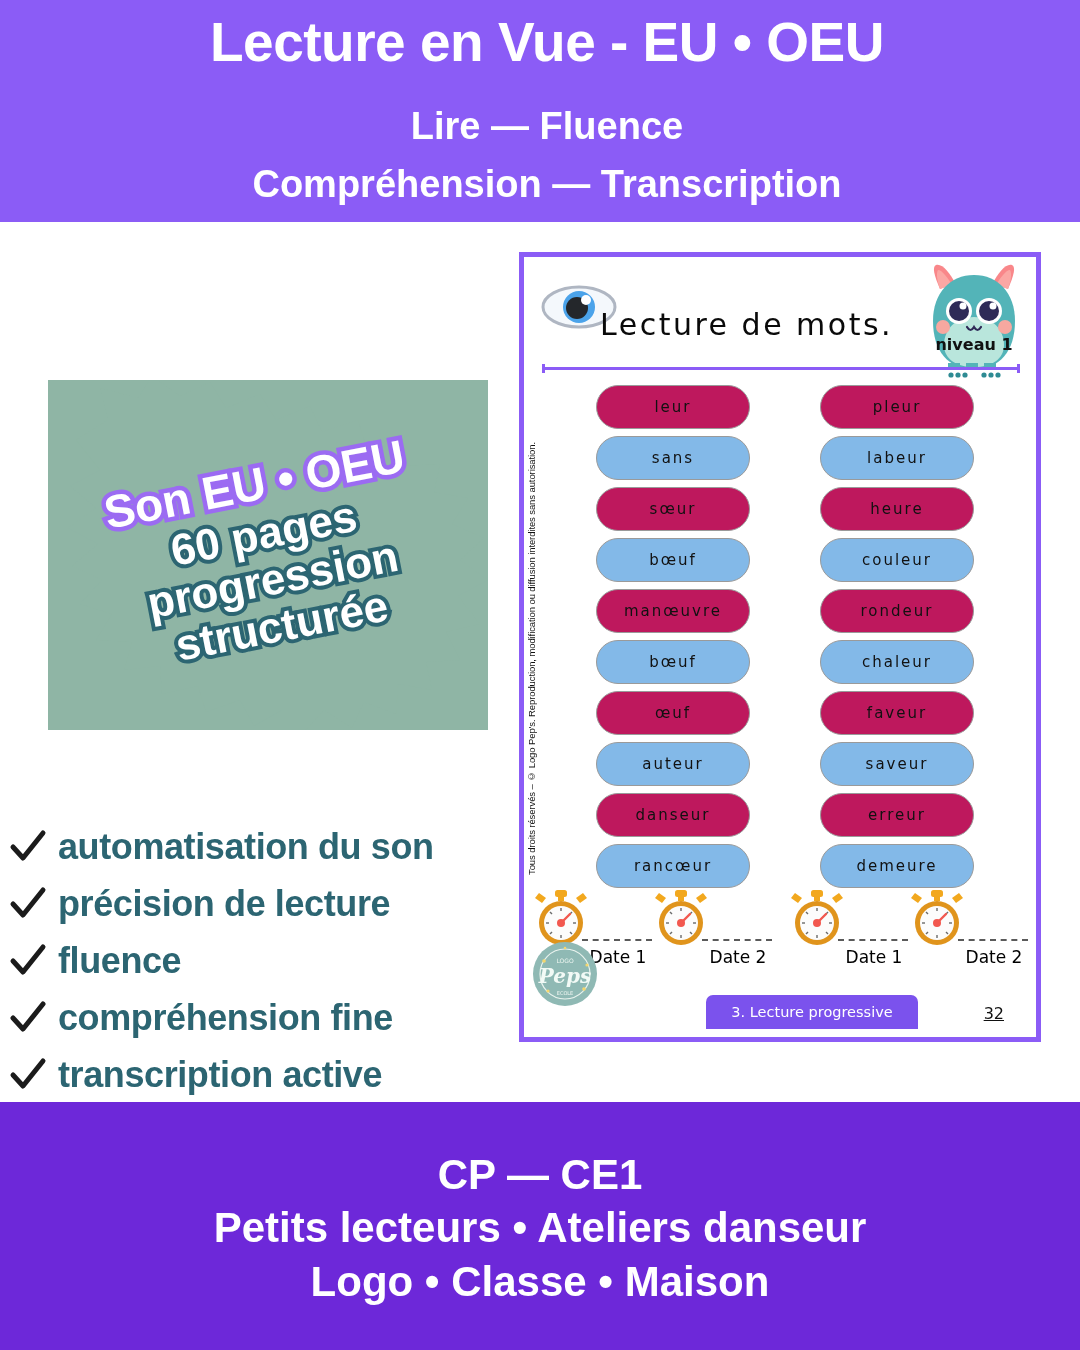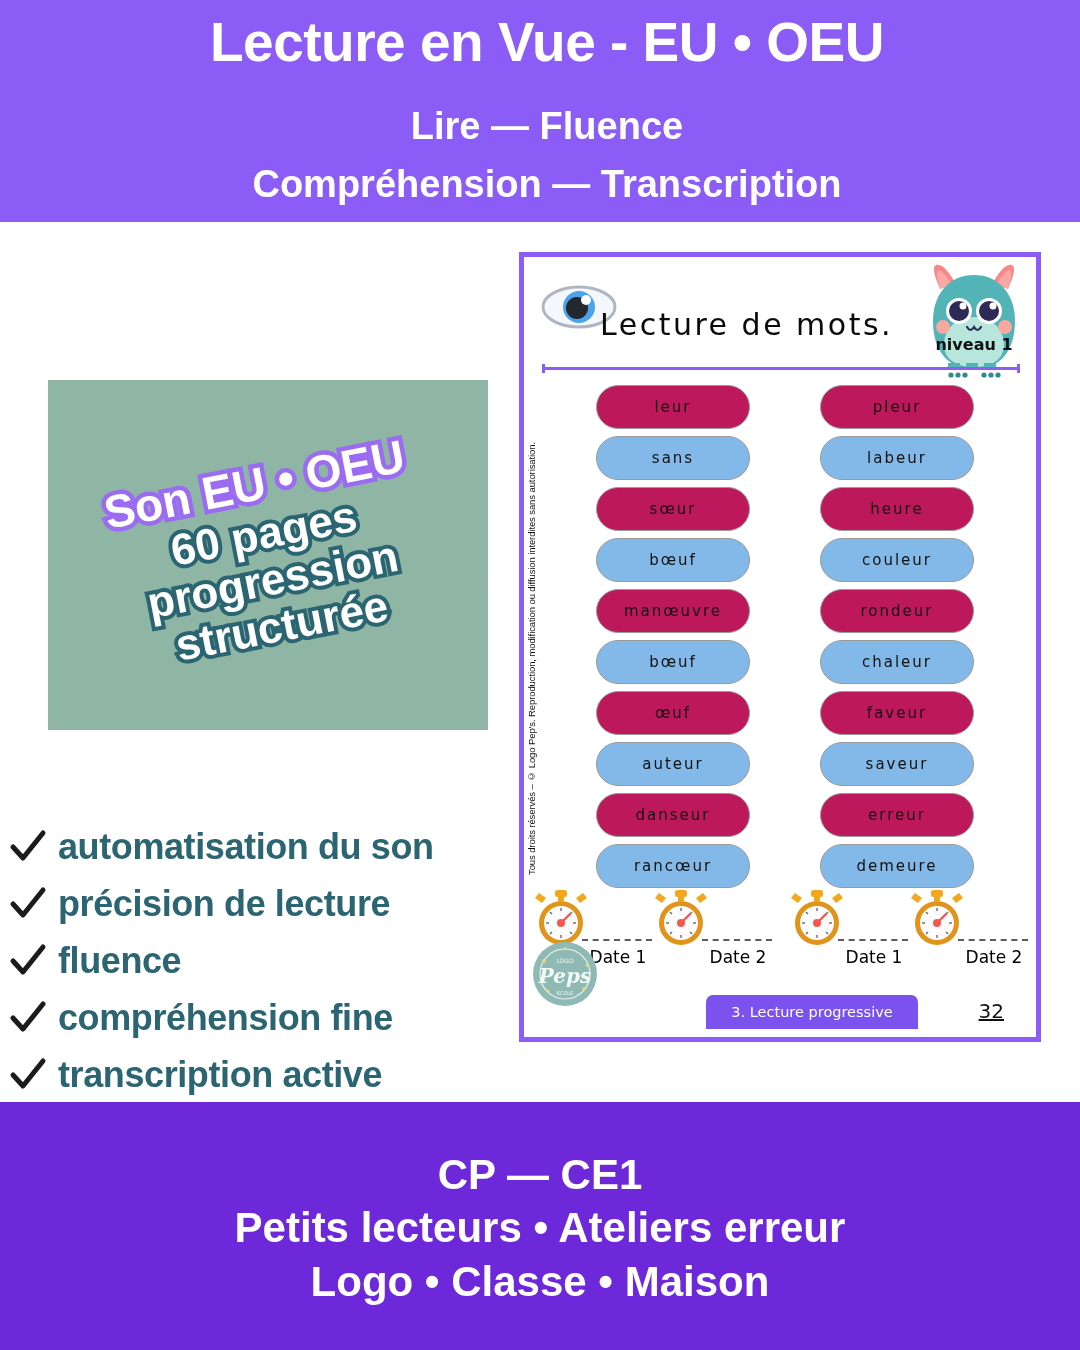--- a/index.html
+++ b/index.html
@@ -269,21 +269,21 @@
     font-size: 14.5px;
     display: flex;
     align-items: center;
     justify-content: center;
     font-family: "DejaVu Sans", sans-serif;
   }
   .ws-page-num {
     position: absolute;
     right: 32px; bottom: 14px;
     font-family: "DejaVu Sans", sans-serif;
-    font-size: 20px;
+    font-size: 16px;
     color: #111111;
     text-decoration: underline;
   }
 
   
   .footer-banner {
     position: absolute;
     left: 0; bottom: 0;
     width: 1080px;
     height: 248px;
@@ -555,15 +555,15 @@
       <text x="33" y="54" text-anchor="middle" font-family="DejaVu Sans, sans-serif" font-size="5" fill="#EFF7F2">ECOLE</text>
     </svg>
 
     <div class="ws-tab">3. Lecture progressive</div>
     <div class="ws-page-num">32</div>
   </div>
 </div>
 
 <div class="footer-banner">
   <div class="footer-line l1">CP — CE1</div>
-  <div class="footer-line l2">Petits lecteurs • Ateliers erreur</div>
+  <div class="footer-line l2">Petits lecteurs • Ateliers danseur</div>
   <div class="footer-line l4">Logo • Classe • Maison</div>
 </div>
 
 </body></html>

